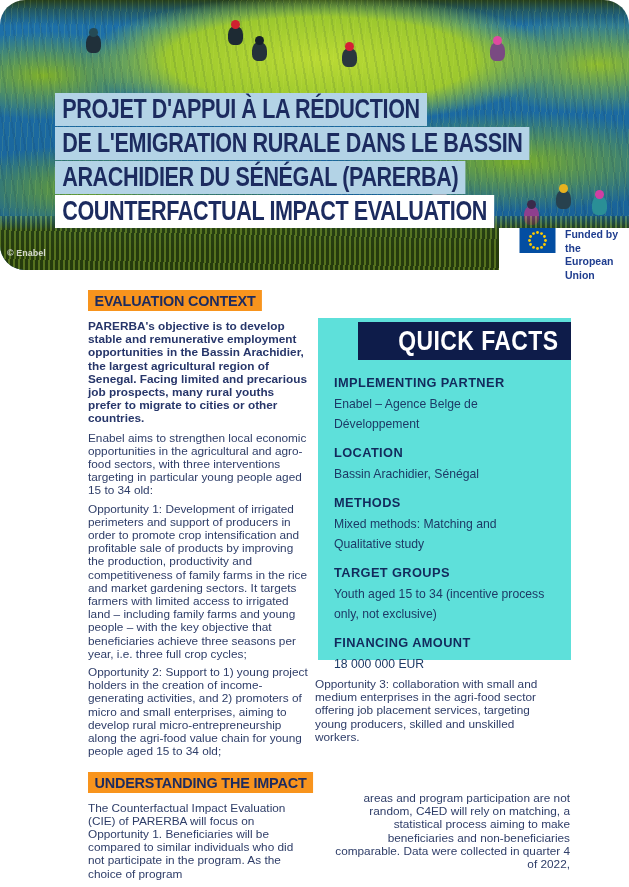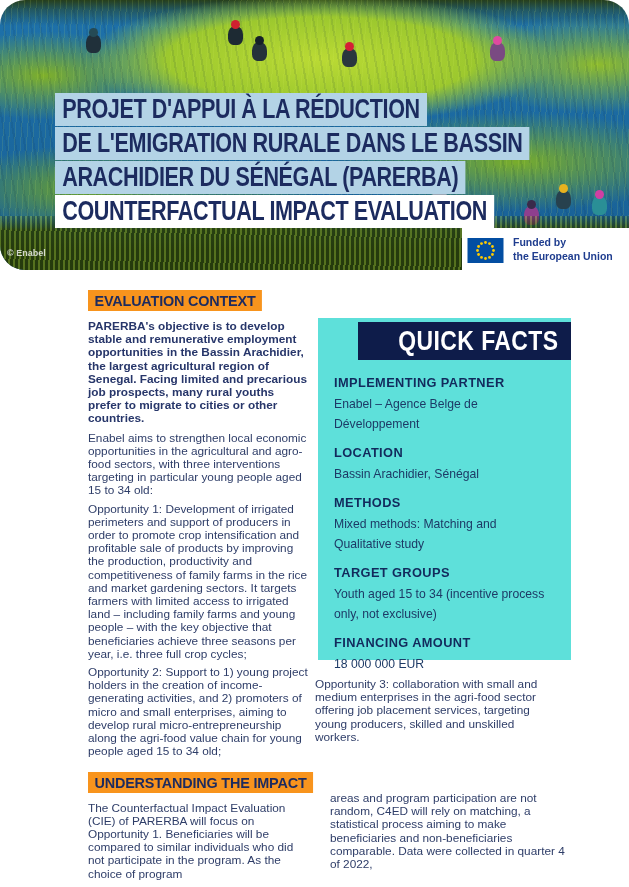--- a/index.html
+++ b/index.html
@@ -56,22 +56,22 @@
   .title-line.white-bar span{background:#ffffff;}
 
   .photo-credit{
     position:absolute;left:7px;bottom:12px;z-index:6;
     color:rgba(255,255,255,.78);font-size:9px;font-weight:bold;
   }
 
   
   .eu-badge{
     position:absolute;right:0;top:228px;z-index:7;
-    width:167px;height:44px;background:#ffffff;
-    display:flex;align-items:center;gap:9px;box-sizing:border-box;padding-left:5px;
+    width:130px;height:44px;background:#ffffff;
+    display:flex;gap:9px;box-sizing:border-box;padding-left:20px;
   }
   .eu-flag{width:37px;height:25px;flex:0 0 auto;display:block;}
   .eu-text{color:#1f3d8f;font-size:10.5px;font-weight:bold;line-height:1.3;}
 
   
   .content{position:relative;height:617px;}
   .col-left{position:absolute;left:88px;top:0;width:221px;}
   .section-header{line-height:0;margin:20px 0 9px 0;}
   .section-header span{
     display:inline-block;white-space:nowrap;
@@ -101,21 +101,21 @@
     transform:scaleX(0.85);transform-origin:100% 50%;
   }
   .qf-item{margin-bottom:11px;}
   .qf-label{
     color:#122a5c;font-weight:bold;font-size:12.8px;letter-spacing:0.4px;
     line-height:16px;margin-bottom:3px;
   }
   .qf-value{color:#1d3a66;font-size:12.2px;line-height:20px;}
 
   .opp3{position:absolute;left:315px;top:408px;width:232px;}
-  .continuation{position:absolute;left:330px;top:522px;width:240px;}
+  .continuation{position:absolute;left:330px;top:522px;width:240px;text-align:right;}
 </style>
 </head>
 <body>
 
 <div class="page">
 
   <div class="hero">
     <div class="grass-texture"></div>
 
     <div class="worker" style="left:86px;top:34px;background:#20303a;">

